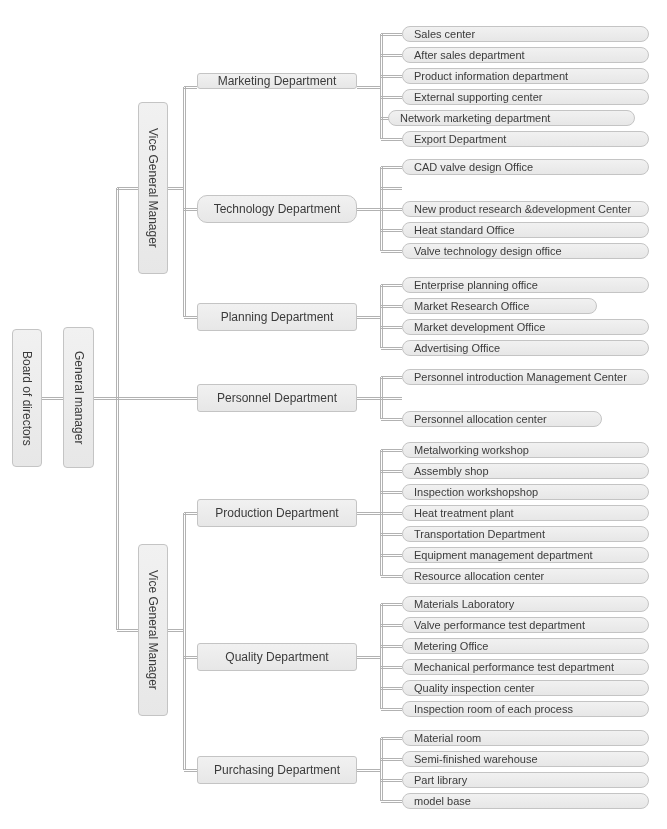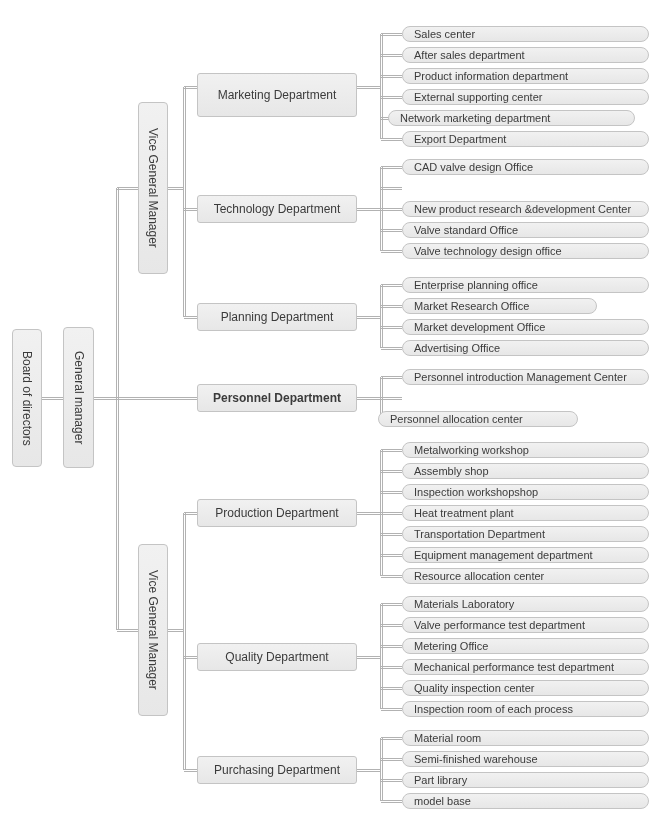--- a/index.html
+++ b/index.html
@@ -70,33 +70,33 @@
     <div class="h-line" style="left: 381px; top: 54px; width: 21px;"></div>
     <div class="box leaf" style="left: 402px; top: 47px; width: 247px; height: 16px;">After sales department</div>
     <div class="h-line" style="left: 381px; top: 75px; width: 21px;"></div>
     <div class="box leaf" style="left: 402px; top: 68px; width: 247px; height: 16px;">Product information department</div>
     <div class="h-line" style="left: 381px; top: 96px; width: 21px;"></div>
     <div class="box leaf" style="left: 402px; top: 89px; width: 247px; height: 16px;">External supporting center</div>
     <div class="h-line" style="left: 381px; top: 117px; width: 21px;"></div>
     <div class="box leaf" style="left: 388px; top: 110px; width: 247px; height: 16px;">Network marketing department</div>
     <div class="h-line" style="left: 381px; top: 138px; width: 21px;"></div>
     <div class="box leaf" style="left: 402px; top: 131px; width: 247px; height: 16px;">Export Department</div>
-    <div class="box dept" style="left: 197px; top: 73px; width: 160px; height: 44px;">Marketing Department</div>
+    <div class="box dept" style="left: 197px; top: 73px; width: 160px; height: 16px;">Marketing Department</div>
     <div class="h-line" style="left: 357px; top: 208px; width: 24px;"></div>
     <div class="v-line" style="left: 380px; top: 167px; height: 84px;"></div>
     <div class="h-line" style="left: 381px; top: 166px; width: 21px;"></div>
     <div class="box leaf" style="left: 402px; top: 159px; width: 247px; height: 16px;">CAD valve design Office</div>
     <div class="h-line" style="left: 381px; top: 187px; width: 21px;"></div>
     <div class="h-line" style="left: 381px; top: 208px; width: 21px;"></div>
     <div class="box leaf" style="left: 402px; top: 201px; width: 247px; height: 16px;">New product research &amp;development Center</div>
     <div class="h-line" style="left: 381px; top: 229px; width: 21px;"></div>
-    <div class="box leaf" style="left: 402px; top: 222px; width: 247px; height: 16px;">Valve standard Office</div>
+    <div class="box leaf" style="left: 402px; top: 222px; width: 247px; height: 16px;">Heat standard Office</div>
     <div class="h-line" style="left: 381px; top: 250px; width: 21px;"></div>
     <div class="box leaf" style="left: 402px; top: 243px; width: 247px; height: 16px;">Valve technology design office</div>
-    <div class="box dept" style="left: 197px; top: 195px; width: 160px; height: 28px;">Technology Department</div>
+    <div class="box dept" style="left: 197px; top: 195px; width: 160px; height: 28px; border-radius: 10px;">Technology Department</div>
     <div class="h-line" style="left: 357px; top: 316px; width: 24px;"></div>
     <div class="v-line" style="left: 380px; top: 285px; height: 63px;"></div>
     <div class="h-line" style="left: 381px; top: 284px; width: 21px;"></div>
     <div class="box leaf" style="left: 402px; top: 277px; width: 247px; height: 16px; text-align: right;">Enterprise planning office</div>
     <div class="h-line" style="left: 381px; top: 305px; width: 21px;"></div>
     <div class="box leaf" style="left: 402px; top: 298px; width: 195px; height: 16px;">Market Research Office</div>
     <div class="h-line" style="left: 381px; top: 326px; width: 21px;"></div>
     <div class="box leaf" style="left: 402px; top: 319px; width: 247px; height: 16px;">Market development Office</div>
     <div class="h-line" style="left: 381px; top: 347px; width: 21px;"></div>
     <div class="box leaf" style="left: 402px; top: 340px; width: 247px; height: 16px;">Advertising Office</div>
@@ -105,22 +105,22 @@
     <div class="h-line" style="left: 184px; top: 86px; width: 13px;"></div>
     <div class="h-line" style="left: 184px; top: 208px; width: 13px;"></div>
     <div class="h-line" style="left: 184px; top: 316px; width: 13px;"></div>
     <div class="h-line" style="left: 117px; top: 397px; width: 80px;"></div>
     <div class="h-line" style="left: 357px; top: 397px; width: 24px;"></div>
     <div class="v-line" style="left: 380px; top: 377px; height: 42px;"></div>
     <div class="h-line" style="left: 381px; top: 376px; width: 21px;"></div>
     <div class="box leaf" style="left: 402px; top: 369px; width: 247px; height: 16px;">Personnel introduction Management Center</div>
     <div class="h-line" style="left: 381px; top: 397px; width: 21px;"></div>
     <div class="h-line" style="left: 381px; top: 418px; width: 21px;"></div>
-    <div class="box leaf" style="left: 378px; top: 411px; width: 200px; height: 16px;">Personnel allocation center</div>
-    <div class="box dept" style="left: 197px; top: 384px; width: 160px; height: 28px; font-weight: bold;">Personnel Department</div>
+    <div class="box leaf" style="left: 402px; top: 411px; width: 200px; height: 16px;">Personnel allocation center</div>
+    <div class="box dept" style="left: 197px; top: 384px; width: 160px; height: 28px;">Personnel Department</div>
     <div class="h-line" style="left: 117px; top: 629px; width: 21px;"></div>
     <div class="box vbox" style="left: 138px; top: 544px; width: 30px; height: 172px;">Vice General Manager</div>
     <div class="h-line" style="left: 168px; top: 629px; width: 16px;"></div>
     <div class="h-line" style="left: 357px; top: 512px; width: 24px;"></div>
     <div class="v-line" style="left: 380px; top: 450px; height: 126px;"></div>
     <div class="h-line" style="left: 381px; top: 449px; width: 21px;"></div>
     <div class="box leaf" style="left: 402px; top: 442px; width: 247px; height: 16px;">Metalworking workshop</div>
     <div class="h-line" style="left: 381px; top: 470px; width: 21px;"></div>
     <div class="box leaf" style="left: 402px; top: 463px; width: 247px; height: 16px;">Assembly shop</div>
     <div class="h-line" style="left: 381px; top: 491px; width: 21px;"></div>

